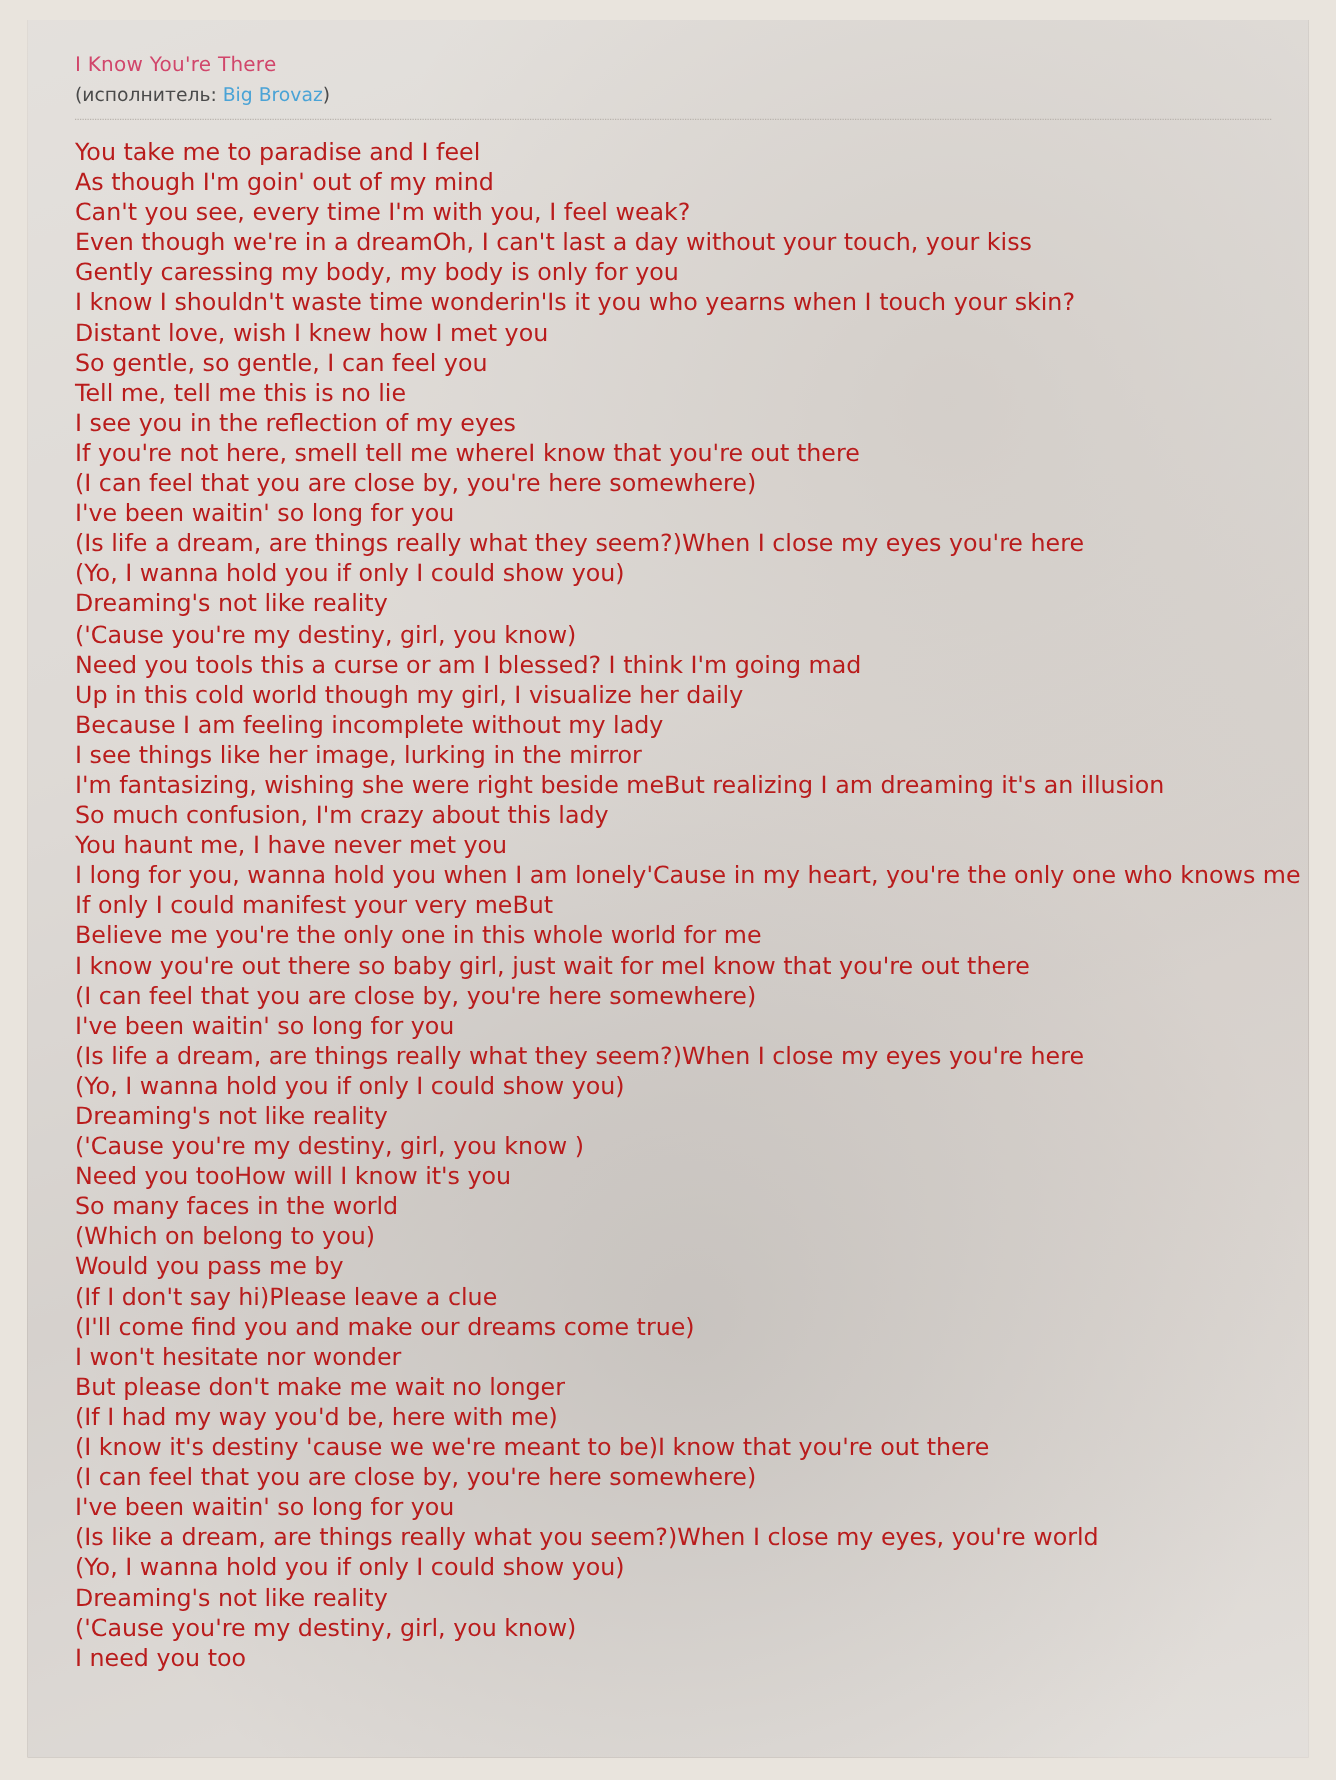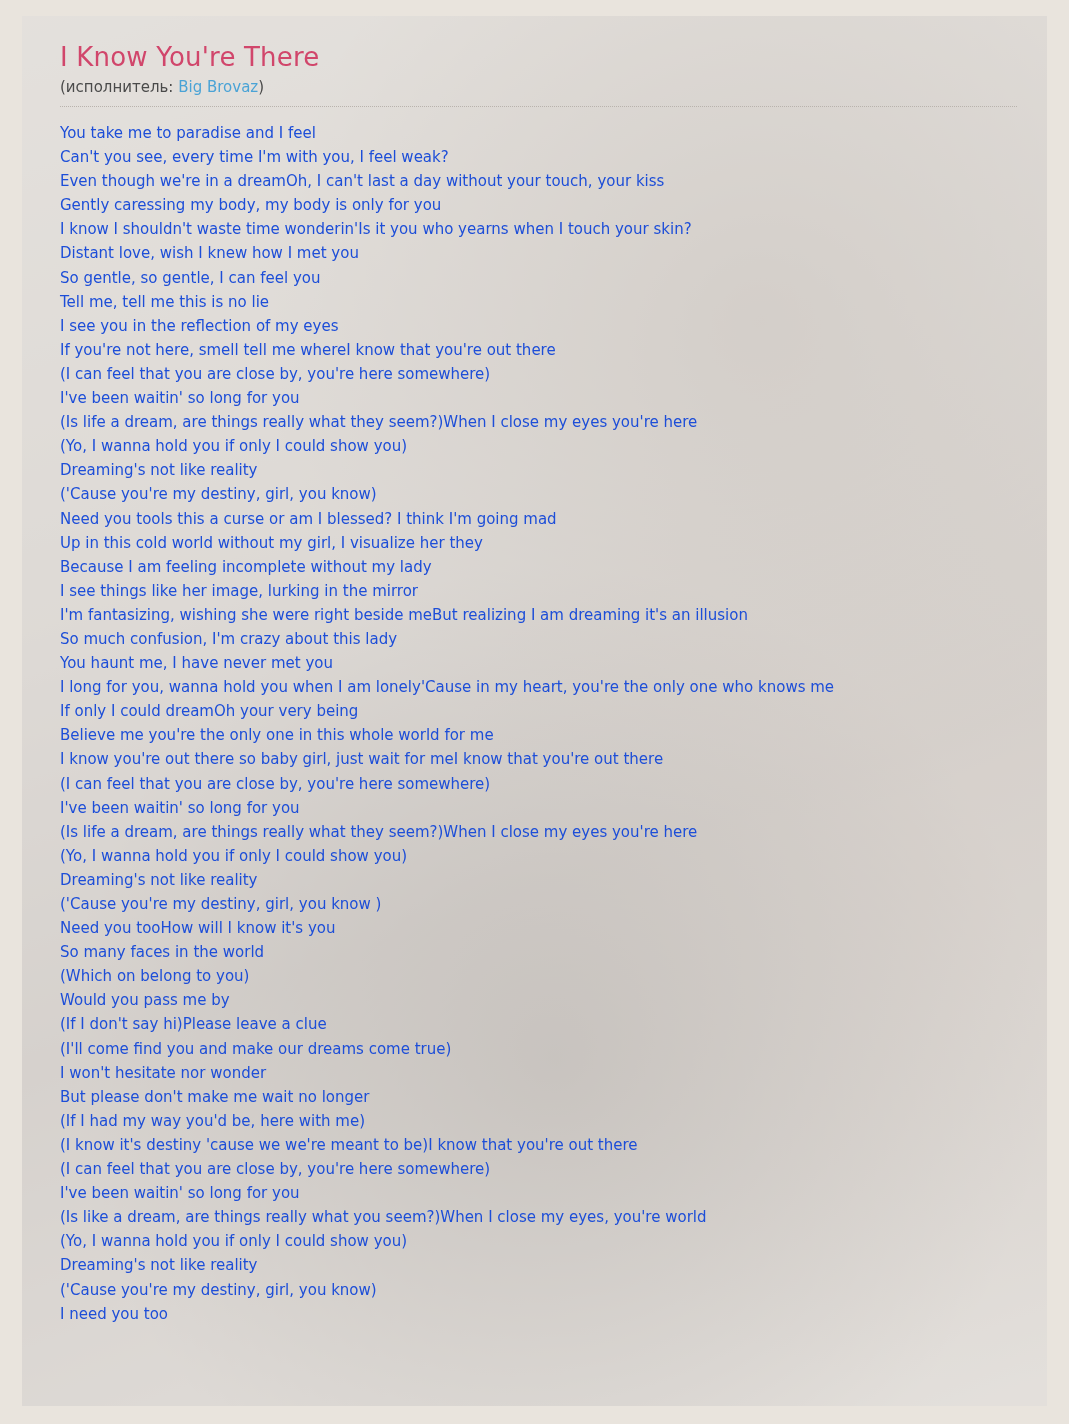--- a/index.html
+++ b/index.html
@@ -48,42 +48,42 @@
     position: relative;
     z-index: 2;
     box-sizing: border-box;
     min-height: 1388px;
     padding: 26px 30px 30px 38px;
     background: rgba(255,255,255,0.0);
   }
 
   .song-title {
     margin: 0 0 6px 0;
-    font-size: 26px;
+    font-size: 16px;
     font-weight: normal;
     color: #d1466b;
     letter-spacing: 0.2px;
   }
 
   .artist-line {
     font-size: 15px;
     color: #4a4a4a;
     padding-bottom: 10px;
     border-bottom: 1px dotted #b9b3ad;
     margin-bottom: 14px;
   }
   .artist-link {
     color: #4aa3d6;
     text-decoration: none;
   }
 
   .lyrics {
-    font-size: 15px;
+    font-size: 19px;
     line-height: 24.1px;
-    color: #1d4ed8;
+    color: #b91c1c;
     white-space: nowrap;
   }
   .lyric-line {
     min-height: 24px;
   }
 </style>
 </head>
 <body>
 
 <div class="page">
@@ -93,44 +93,45 @@
   <div class="sheet">
 
     <h1 class="song-title">I Know You're There</h1>
 
     <div class="artist-line">
       <span>(исполнитель: </span><a class="artist-link" href="#">Big Brovaz</a><span>)</span>
     </div>
 
     <div class="lyrics">
         <div class="lyric-line">You take me to paradise and I feel</div>
+        <div class="lyric-line">As though I'm goin' out of my mind</div>
         <div class="lyric-line">Can't you see, every time I'm with you, I feel weak?</div>
         <div class="lyric-line">Even though we're in a dreamOh, I can't last a day without your touch, your kiss</div>
         <div class="lyric-line">Gently caressing my body, my body is only for you</div>
         <div class="lyric-line">I know I shouldn't waste time wonderin'Is it you who yearns when I touch your skin?</div>
         <div class="lyric-line">Distant love, wish I knew how I met you</div>
         <div class="lyric-line">So gentle, so gentle, I can feel you</div>
         <div class="lyric-line">Tell me, tell me this is no lie</div>
         <div class="lyric-line">I see you in the reflection of my eyes</div>
         <div class="lyric-line">If you're not here, smell tell me whereI know that you're out there</div>
         <div class="lyric-line">(I can feel that you are close by, you're here somewhere)</div>
         <div class="lyric-line">I've been waitin' so long for you</div>
         <div class="lyric-line">(Is life a dream, are things really what they seem?)When I close my eyes you're here</div>
         <div class="lyric-line">(Yo, I wanna hold you if only I could show you)</div>
         <div class="lyric-line">Dreaming's not like reality</div>
         <div class="lyric-line">('Cause you're my destiny, girl, you know)</div>
         <div class="lyric-line">Need you tools this a curse or am I blessed? I think I'm going mad</div>
-        <div class="lyric-line">Up in this cold world without my girl, I visualize her they</div>
+        <div class="lyric-line">Up in this cold world though my girl, I visualize her daily</div>
         <div class="lyric-line">Because I am feeling incomplete without my lady</div>
         <div class="lyric-line">I see things like her image, lurking in the mirror</div>
         <div class="lyric-line">I'm fantasizing, wishing she were right beside meBut realizing I am dreaming it's an illusion</div>
         <div class="lyric-line">So much confusion, I'm crazy about this lady</div>
         <div class="lyric-line">You haunt me, I have never met you</div>
         <div class="lyric-line">I long for you, wanna hold you when I am lonely'Cause in my heart, you're the only one who knows me</div>
-        <div class="lyric-line">If only I could dreamOh your very being</div>
+        <div class="lyric-line">If only I could manifest your very meBut</div>
         <div class="lyric-line">Believe me you're the only one in this whole world for me</div>
         <div class="lyric-line">I know you're out there so baby girl, just wait for meI know that you're out there</div>
         <div class="lyric-line">(I can feel that you are close by, you're here somewhere)</div>
         <div class="lyric-line">I've been waitin' so long for you</div>
         <div class="lyric-line">(Is life a dream, are things really what they seem?)When I close my eyes you're here</div>
         <div class="lyric-line">(Yo, I wanna hold you if only I could show you)</div>
         <div class="lyric-line">Dreaming's not like reality</div>
         <div class="lyric-line">('Cause you're my destiny, girl, you know )</div>
         <div class="lyric-line">Need you tooHow will I know it's you</div>
         <div class="lyric-line">So many faces in the world</div>

